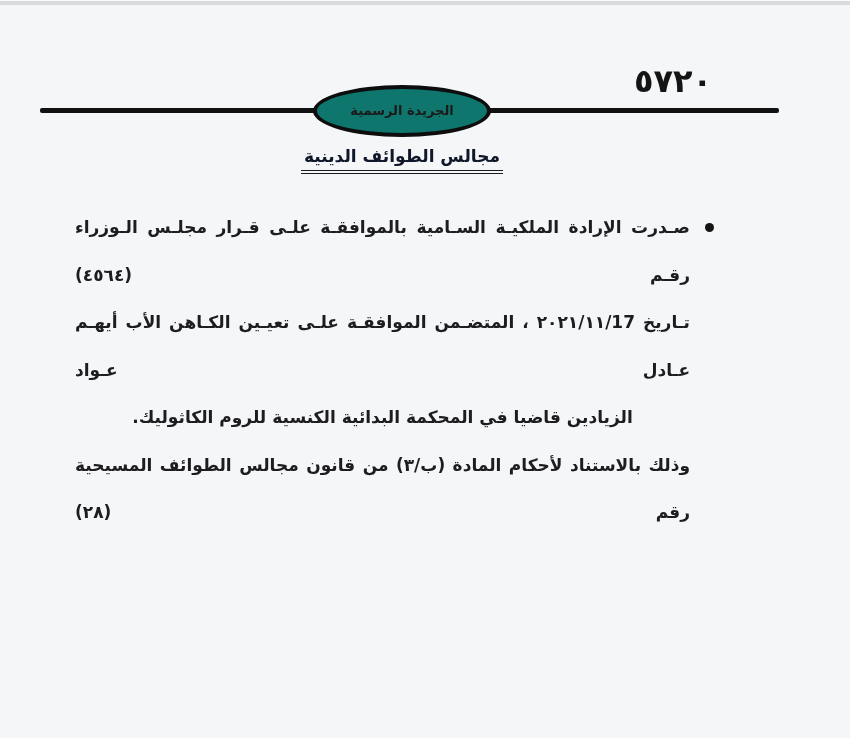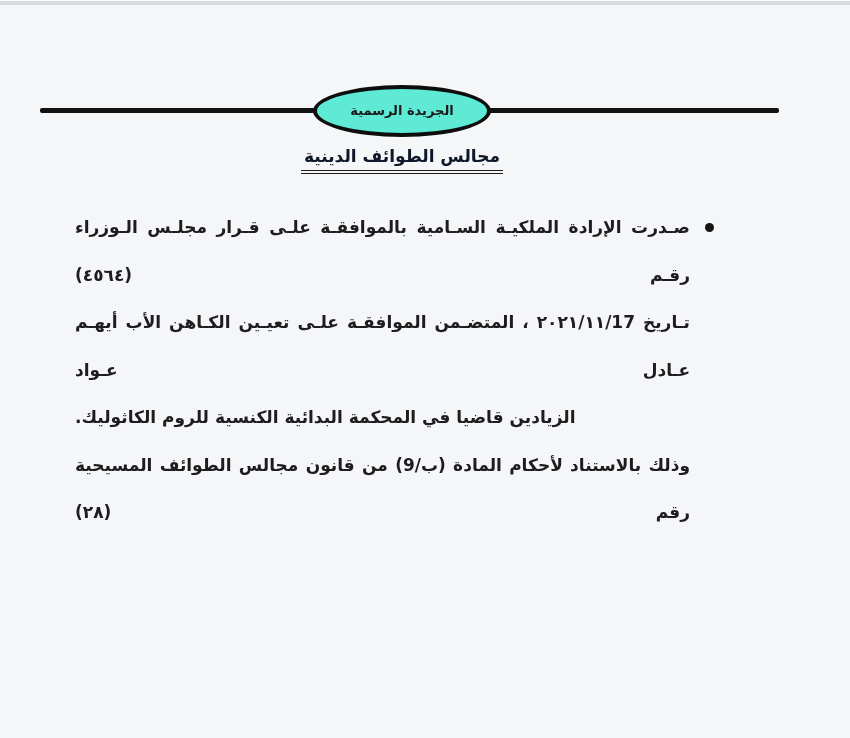--- a/index.html
+++ b/index.html
@@ -38,21 +38,21 @@
     width: 739px; height: 5px;
     background: #111111;
     border-radius: 2px;
   }
 
   
   .gazette-oval {
     position: absolute;
     top: 85px; left: 313px;
     width: 178px; height: 52px;
-    background: #5eead4;
+    background: #0f766e;
     border: 4px solid #0d0d0d;
     border-radius: 50%;
     display: flex; align-items: center; justify-content: center;
     direction: rtl;
   }
   .gazette-oval span {
     font-size: 13px;
     font-weight: 600;
     color: #1a1a1a;
     padding-bottom: 2px;
@@ -85,51 +85,52 @@
     font-size: 17px;
     font-weight: 700;
     line-height: 47.5px;
     color: #1d1d1f;
   }
   .line.just {
     text-align: justify;
     text-align-last: justify;
   }
   .line.start {
-    text-align: left;
+    text-align: center;
   }
   .bullet-dot {
     position: absolute;
     top: 19px; right: -24px;
     width: 9px; height: 9px;
     border-radius: 50%;
     background: #151515;
   }
 </style>
 </head>
 <body style="background: rgb(245, 246, 247);">
 
 <div class="screen">
 
   <div class="top-strip" style="background: rgb(217, 220, 223);"></div>
 
+  <div class="page-number">٥٧٢٠</div>
 
   <div class="header-rule" style="background: rgb(17, 17, 17);"></div>
 
   <div class="gazette-oval">
     <span>الجريدة الرسمية</span>
   </div>
 
   <div class="section-title">مجالس الطوائف الدينية</div>
 
   <div class="body-block">
     <div class="para">
       <span class="bullet-dot"></span>
       <div class="line just">صـدرت الإرادة الملكيـة السـامية بالموافقـة علـى قـرار مجلـس الـوزراء رقـم (٤٥٦٤)</div>
       <div class="line just">تـاريخ ٢٠٢١/١١/17 ، المتضـمن الموافقـة علـى تعيـين الكـاهن الأب أيهـم عـادل عـواد</div>
       <div class="line start">الزيادين قاضيا في المحكمة البدائية الكنسية للروم الكاثوليك.</div>
     </div>
     <div class="para">
-      <div class="line just">وذلك بالاستناد لأحكام المادة (ب/9) من قانون مجالس الطوائف المسيحية رقم (٢٨)</div>
+      <div class="line just">وذلك بالاستناد لأحكام المادة (ب/٣) من قانون مجالس الطوائف المسيحية رقم (٢٨)</div>
     </div>
   </div>
 
 </div>
 
 </body></html>

